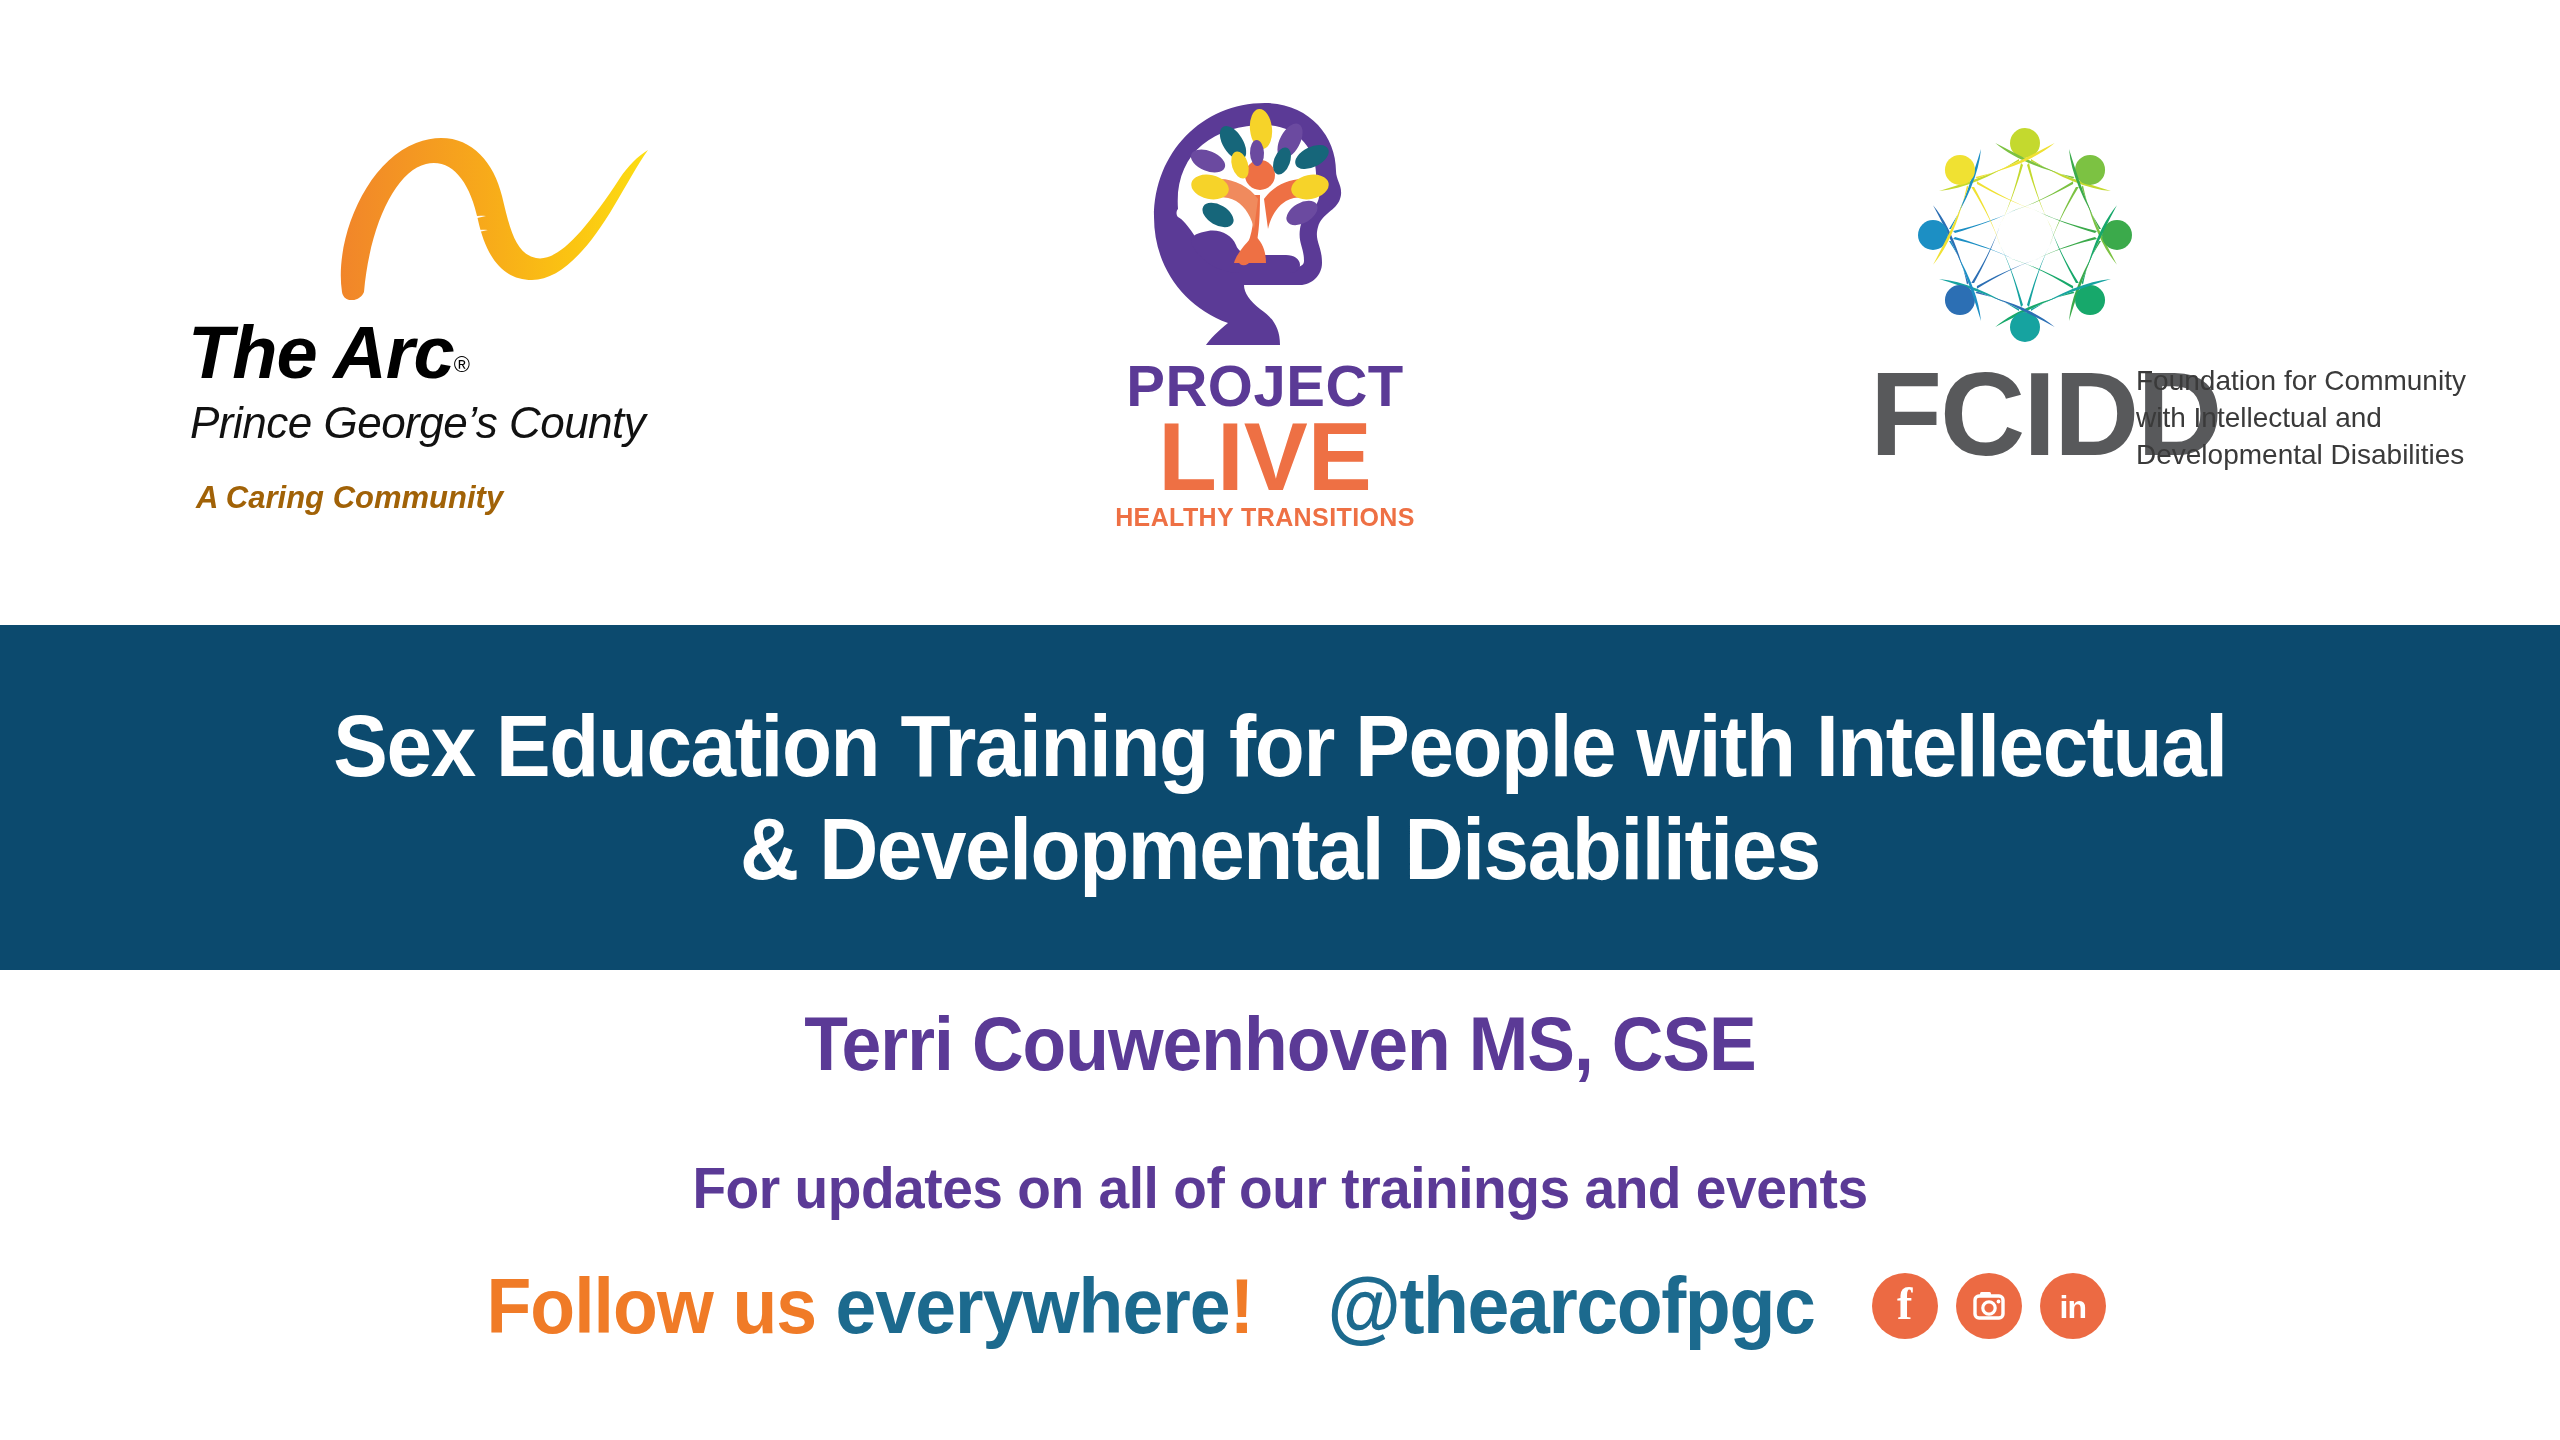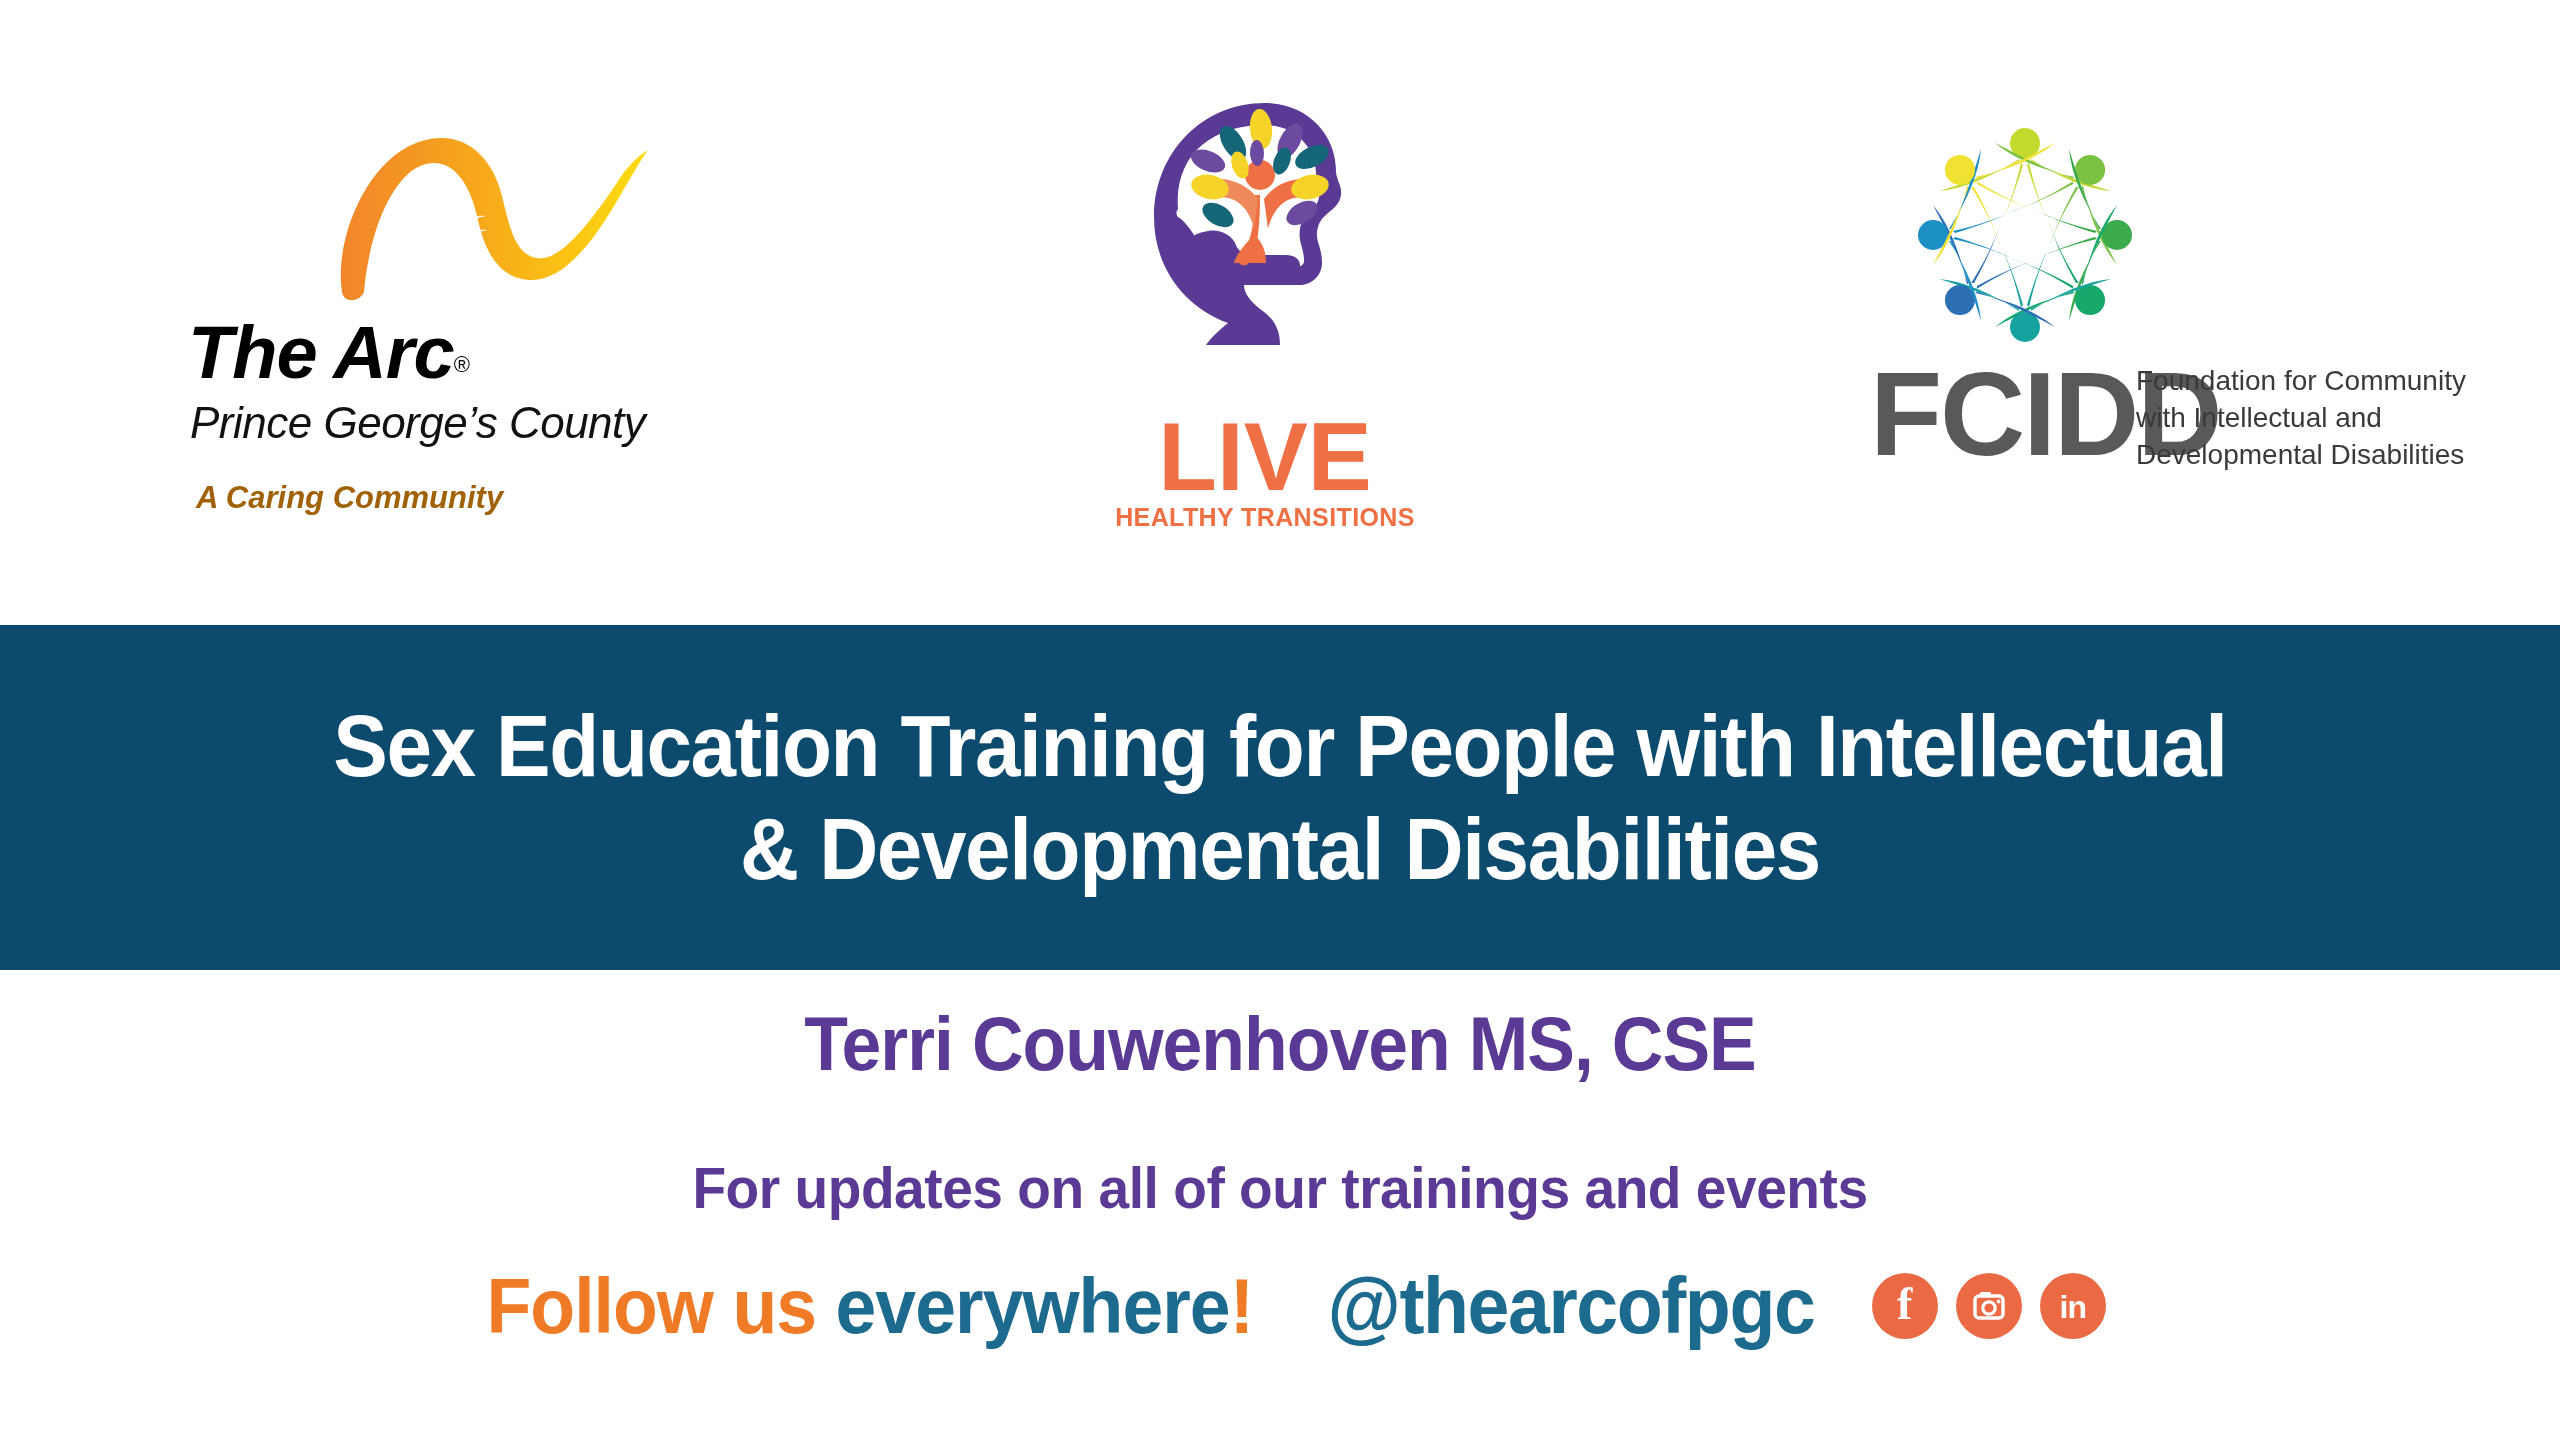--- a/index.html
+++ b/index.html
@@ -364,20 +364,21 @@
         <ellipse cx="172" cy="62" rx="10" ry="18" fill="#16667A" transform="rotate(64 172 62)"></ellipse>
         <ellipse cx="100" cy="70" rx="8" ry="14" fill="#F6D329" transform="rotate(-18 100 70)"></ellipse>
         <ellipse cx="142" cy="66" rx="8" ry="14" fill="#16667A" transform="rotate(20 142 66)"></ellipse>
         <ellipse cx="117" cy="58" rx="7" ry="13" fill="#6B4AA0" transform="rotate(-2 117 58)"></ellipse>
         <ellipse cx="70" cy="92" rx="12" ry="19" fill="#F6D329" transform="rotate(-78 70 92)"></ellipse>
         <ellipse cx="170" cy="92" rx="12" ry="19" fill="#F6D329" transform="rotate(78 170 92)"></ellipse>
         <ellipse cx="78" cy="120" rx="10" ry="17" fill="#16667A" transform="rotate(-60 78 120)"></ellipse>
         <ellipse cx="162" cy="118" rx="10" ry="17" fill="#6B4AA0" transform="rotate(60 162 118)"></ellipse>
       </svg>
     </div>
+    <div class="live-project">PROJECT</div>
     <div class="live-live">LIVE</div>
     <div class="live-sub">HEALTHY TRANSITIONS</div>
   </div>
 
   <div class="fcidd-logo">
     <div class="fcidd-mark">
       <svg viewBox="0 0 290 280" width="290" height="280" aria-hidden="true">
         <g transform="translate(145,140)">
           <g transform="rotate(0)">
             <g fill="#C4D92E">

